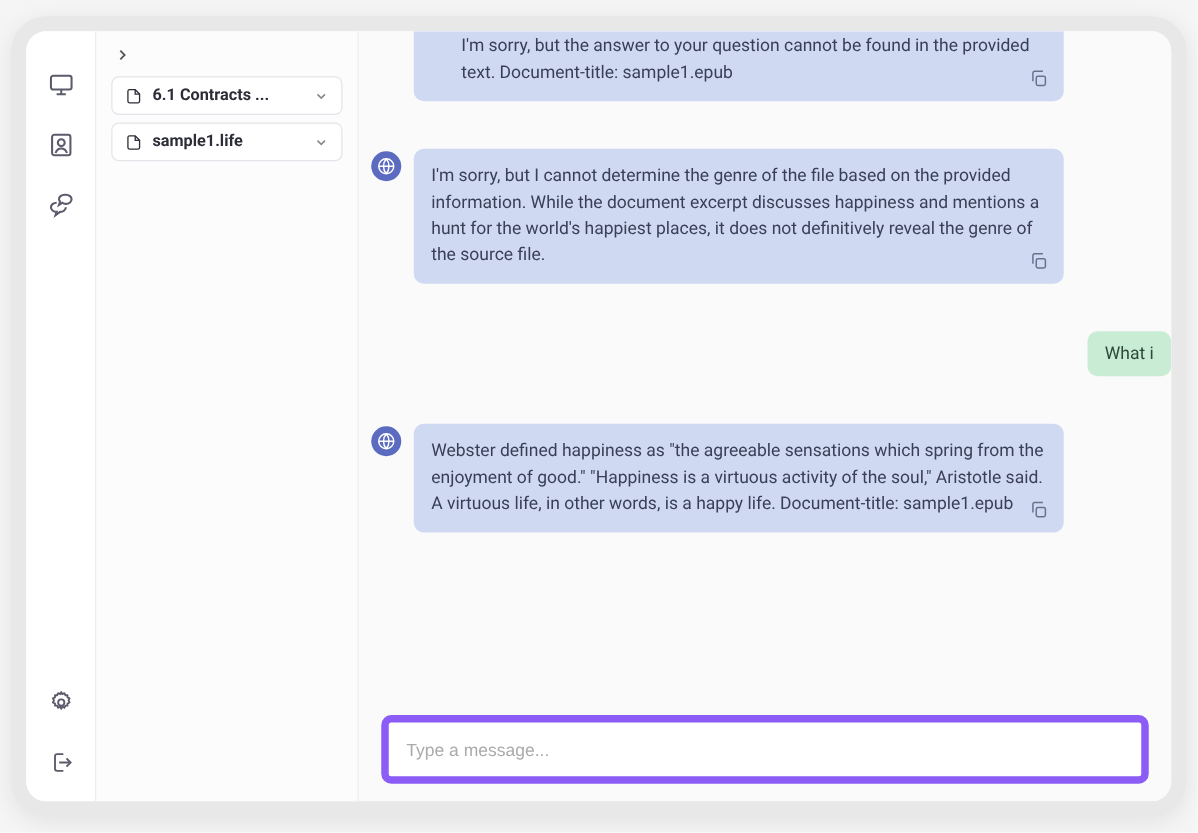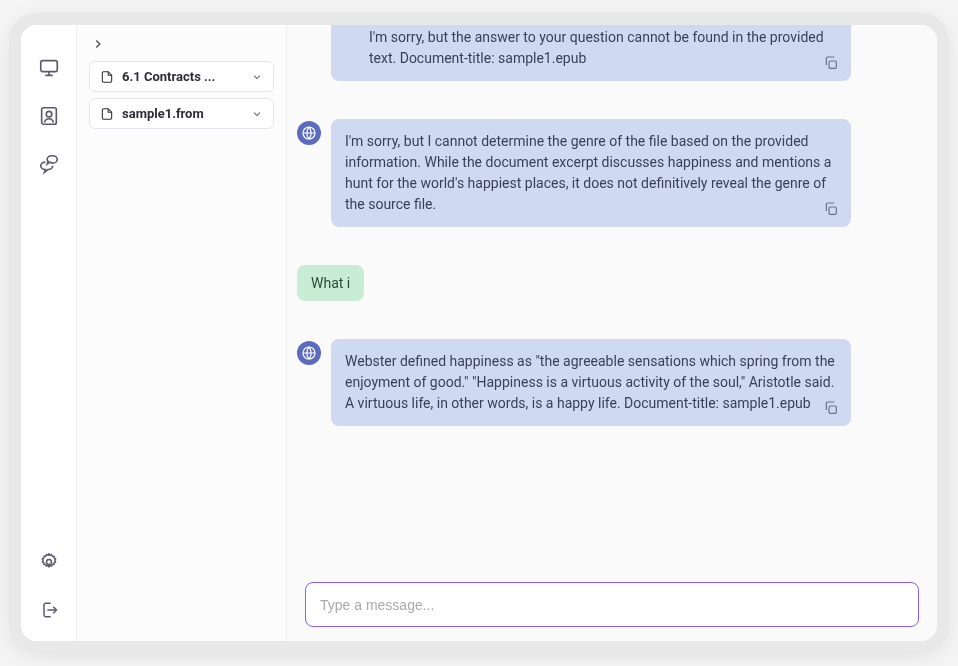--- a/index.html
+++ b/index.html
@@ -143,34 +143,35 @@
       position: absolute;
       bottom: 8px;
       right: 10px;
       color: #6b7090;
       cursor: pointer;
       width: 18px;
       height: 18px;
     }
     .user-bubble-row {
       display: flex;
+      justify-content: flex-end;
       width: 100%;
     }
     .user-bubble {
       background: #c9ecd5;
       border-radius: 8px;
       padding: 10px 14px;
       font-size: 14px;
       color: #2d4a38;
       max-width: fit-content;
       margin-right: -18px;
     }
     .input-bar {
       margin: 10px 18px 14px 18px;
-      border: 1px solid #8b5cf6;
+      border: 6px solid #8b5cf6;
       border-radius: 8px;
       background: #fff;
       padding: 12px 14px;
     }
     .input-bar input {
       border: none;
       outline: none;
       width: 100%;
       font-size: 14px;
       color: #444;
@@ -238,21 +239,21 @@
             <svg width="12" height="12" viewBox="0 0 24 24" fill="none" stroke="currentColor" stroke-width="2.5">
                 <polyline points="6 9 12 15 18 9"></polyline>
               </svg>
           </span>
         </div>
         <div class="file-item">
           <svg width="14" height="14" viewBox="0 0 24 24" fill="none" stroke="currentColor" stroke-width="1.8">
               <path d="M14 3H6a2 2 0 00-2 2v14a2 2 0 002 2h12a2 2 0 002-2V9l-6-6z"></path>
               <polyline points="14 3 14 9 20 9"></polyline>
             </svg>
-          <span class="label">sample1.from</span>
+          <span class="label">sample1.life</span>
           <span class="chev">
             <svg width="12" height="12" viewBox="0 0 24 24" fill="none" stroke="currentColor" stroke-width="2.5">
                 <polyline points="6 9 12 15 18 9"></polyline>
               </svg>
           </span>
         </div>
       </div>
     </div>
 
     <div class="chat">

